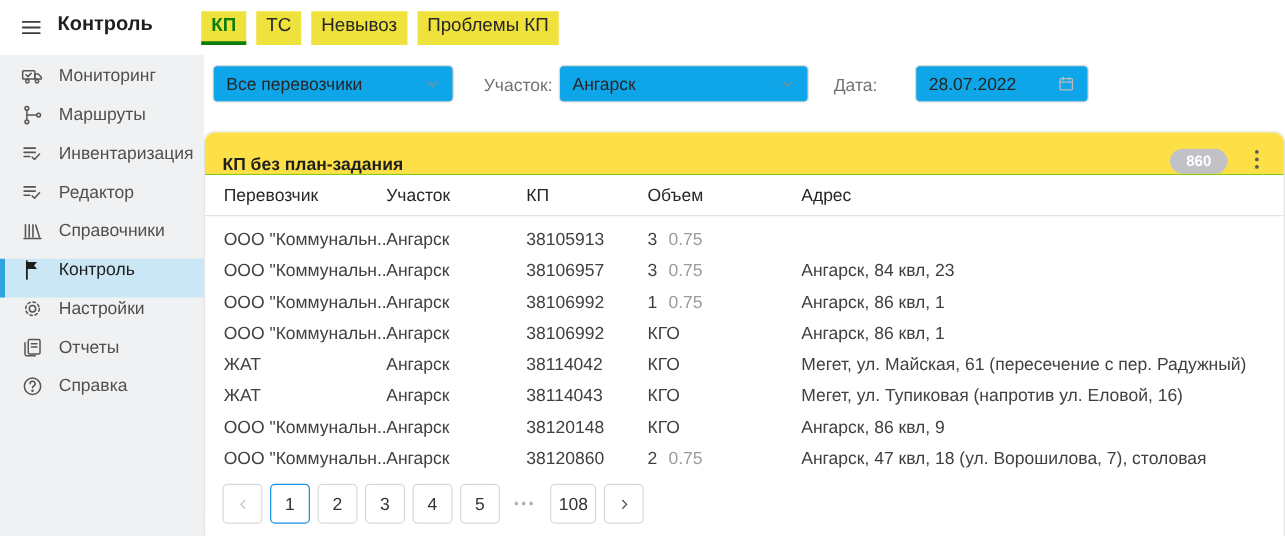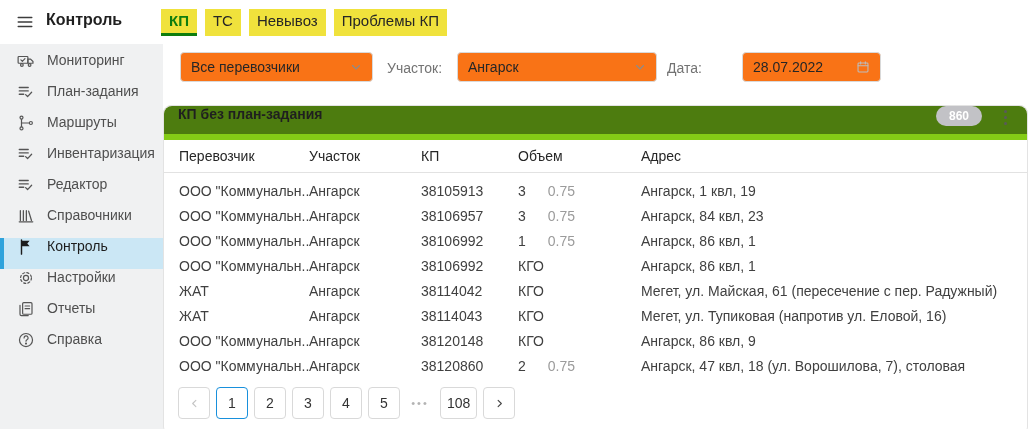--- a/index.html
+++ b/index.html
@@ -18,50 +18,50 @@
          line-height:21px; cursor:pointer; border-bottom:3px solid transparent; }
   .tab.active { color:#0e7d0e; font-weight:700; border-bottom-color:#0e7d0e; }
   
   .sidebar { position:absolute; left:0; top:44px; width:163px; height:385px; background:#f0f1f2; padding-top:8px; }
   .side-item { height:31px; display:flex; gap:12px;
                padding-left:13px; border-left:4px solid transparent;
                color:#4f4f4f; cursor:pointer; white-space:nowrap; }
   .side-item .ic { width:18px; height:18px; flex:0 0 18px; display:flex; align-items:center; justify-content:center; }
   .side-item.active { background:#cbe7f5; border-left-color:#2fa3dc; color:#1d1d1d; }
   
-  .ctl { position:absolute; height:30px; background:#f97316; border:1px solid #d9d9d9; border-radius:4px;
+  .ctl { position:absolute; height:30px; background:#0ea5e9; border:1px solid #d9d9d9; border-radius:4px;
          display:flex; align-items:center; justify-content:space-between; padding:0 10px; cursor:pointer;
-         color:#262626;margin-left:10px; }
+         color:#262626; }
   .sel-carrier { left:170px; top:52px; width:193px; }
   .sel-district { left:447px; top:52px; width:200px; }
   .datebox { left:732px; top:52px; width:139px; }
   .flt-label { position:absolute; top:60px; color:#737373; }
   .lbl-district { left:387px; }
   .lbl-date { left:667px; }
   
   .panel { position:absolute; left:163px; top:105px; width:865px; height:330px;
            background:#fff; border:1px solid #e3e3e3; border-radius:8px; }
-  .panel-head { height:34px; background:#4d7c0f; border-bottom:6px solid #84cc16;
-                border-radius:8px 8px 0 0; display:flex; align-items:flex-start; padding:0 14px; }
+  .panel-head { height:34px; background:#fde047; border-bottom:1px solid #84cc16;
+                border-radius:8px 8px 0 0; display:flex; align-items:flex-end; padding:0 14px; }
   .panel-title { font-weight:700; font-size:14px; color:#1f1f1f; }
   .badge { margin-left:auto; background:#c2c2c6; color:#fff; font-size:12px; font-weight:700;
            border-radius:10px; padding:3px 13px; line-height:14px; }
   .kebab { margin-left:16px; display:flex; flex-direction:column; gap:3px; padding:4px 6px; cursor:pointer; }
   .kebab i { width:3px; height:3px; border-radius:50%; background:#5a5a5a; }
   
   .thead { display:flex; align-items:center; height:33px; border-bottom:1px solid #e2e2e2;
            font-weight:400; color:#262626; }
   .trow { display:flex; align-items:center; height:25px; color:#404040; cursor:default; }
   .tbody { padding-top:5px; }
   .c1 { width:145px; padding-left:15px; white-space:nowrap; overflow:hidden; }
   .c2 { width:112px; white-space:nowrap; }
   .c3 { width:97px;  white-space:nowrap; }
   .c4 { width:123px; white-space:nowrap; }
   .c5 { flex:1; white-space:nowrap; overflow:hidden; }
-  .vol-sub { color:#9b9b9b; margin-left:22px; }
+  .vol-sub { color:#9b9b9b; margin-left:9px; }
   
   .pager { display:flex; gap:6px; align-items:center; margin:9px 0 0 14px; }
   .pbtn { min-width:32px; height:32px; border:1px solid #d9d9d9; border-radius:4px; background:#fff;
           display:flex; align-items:center; justify-content:center; font-size:14px; color:#333;
           cursor:pointer; padding:0 6px; }
   .pbtn.disabled { color:#c4c4c4; cursor:default; }
   .pbtn.active { border-color:#1890dc; }
   .pdots { min-width:28px; display:flex; align-items:center; justify-content:center;
            color:#b3b3b3; letter-spacing:2px; font-size:11px; }
   svg { display:block; }
@@ -92,29 +92,20 @@
           <path d="M14.5 9.5h3.6l3.2 3.2V15h-6.8z"></path>
           <circle cx="6.5" cy="17.3" r="1.8"></circle>
           <circle cx="16.8" cy="17.3" r="1.8"></circle>
           <path d="M5.2 10.4l2 2 3.4-3.6"></path>
         </svg>
     </span>
     <span>Мониторинг</span>
   </div>
   <div class="side-item">
     <span class="ic">
-      <svg width="18" height="18" viewBox="0 0 24 24" fill="none" stroke="#555" stroke-width="1.7" stroke-linecap="round" stroke-linejoin="round">
-          <path d="M3 6h12M3 10.5h12M3 15h6"></path>
-          <path d="M11.5 15.5l2.6 2.6 5.4-5.8"></path>
-        </svg>
-    </span>
-    <span>План-задания</span>
-  </div>
-  <div class="side-item">
-    <span class="ic">
       <svg width="18" height="18" viewBox="0 0 24 24" fill="none" stroke="#555" stroke-width="1.6" stroke-linecap="round">
           <circle cx="6" cy="4.8" r="2"></circle>
           <circle cx="6" cy="19.2" r="2"></circle>
           <circle cx="18.5" cy="12" r="2"></circle>
           <path d="M6 7v10"></path>
           <path d="M6 12h10.3"></path>
         </svg>
     </span>
     <span>Маршруты</span>
   </div>
@@ -232,21 +223,20 @@
     <div class="c4">Объем</div>
     <div class="c5">Адрес</div>
   </div>
 
   <div class="tbody">
     <div class="trow">
       <div class="c1">ООО "Коммунальн...</div>
       <div class="c2">Ангарск</div>
       <div class="c3">38105913</div>
       <div class="c4"><span>3</span><span class="vol-sub">0.75</span></div>
-      <div class="c5">Ангарск, 1 квл, 19</div>
     </div>
     <div class="trow">
       <div class="c1">ООО "Коммунальн...</div>
       <div class="c2">Ангарск</div>
       <div class="c3">38106957</div>
       <div class="c4"><span>3</span><span class="vol-sub">0.75</span></div>
       <div class="c5">Ангарск, 84 квл, 23</div>
     </div>
     <div class="trow">
       <div class="c1">ООО "Коммунальн...</div>

